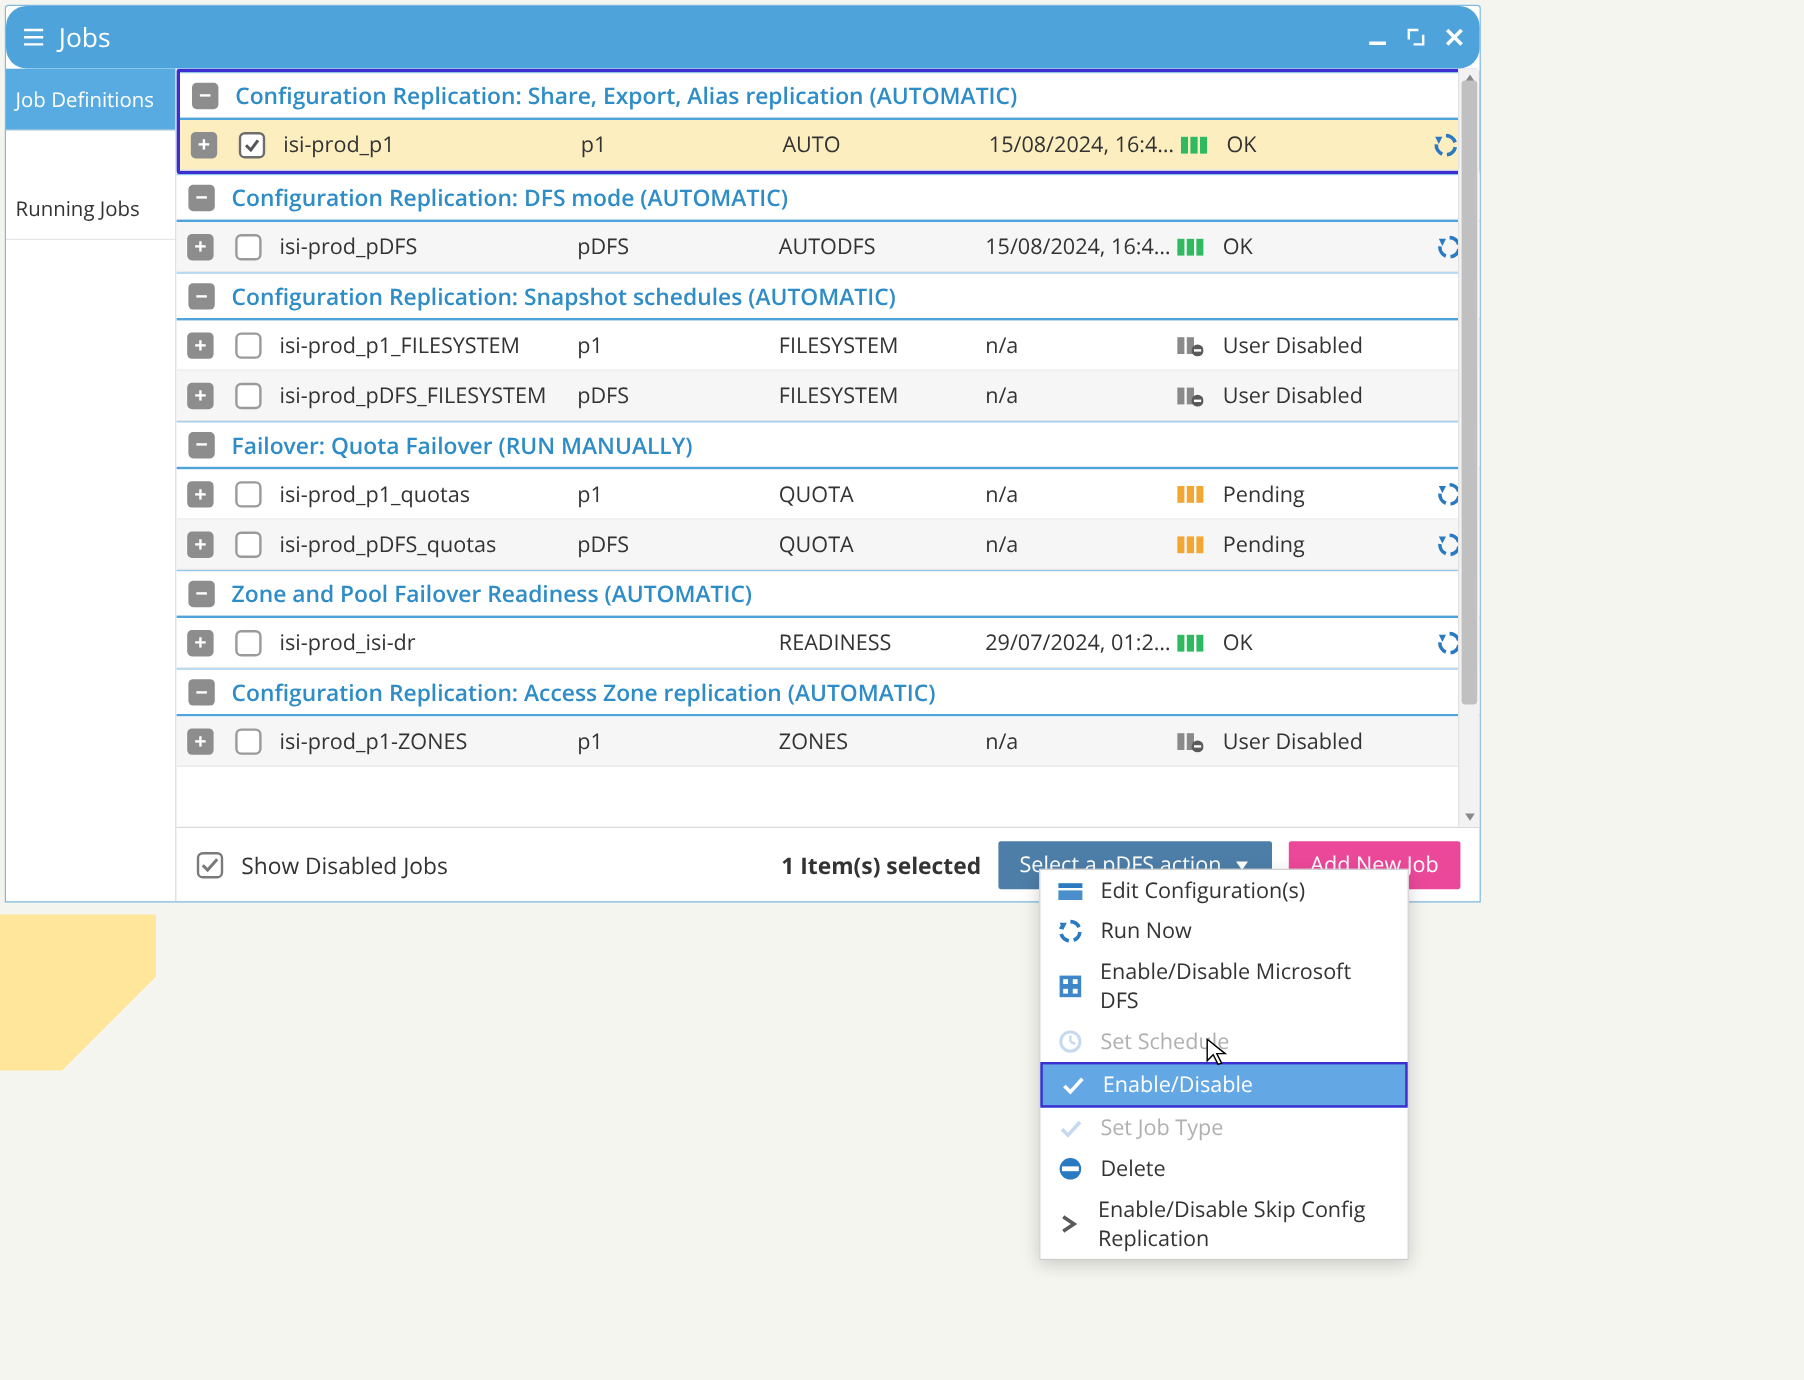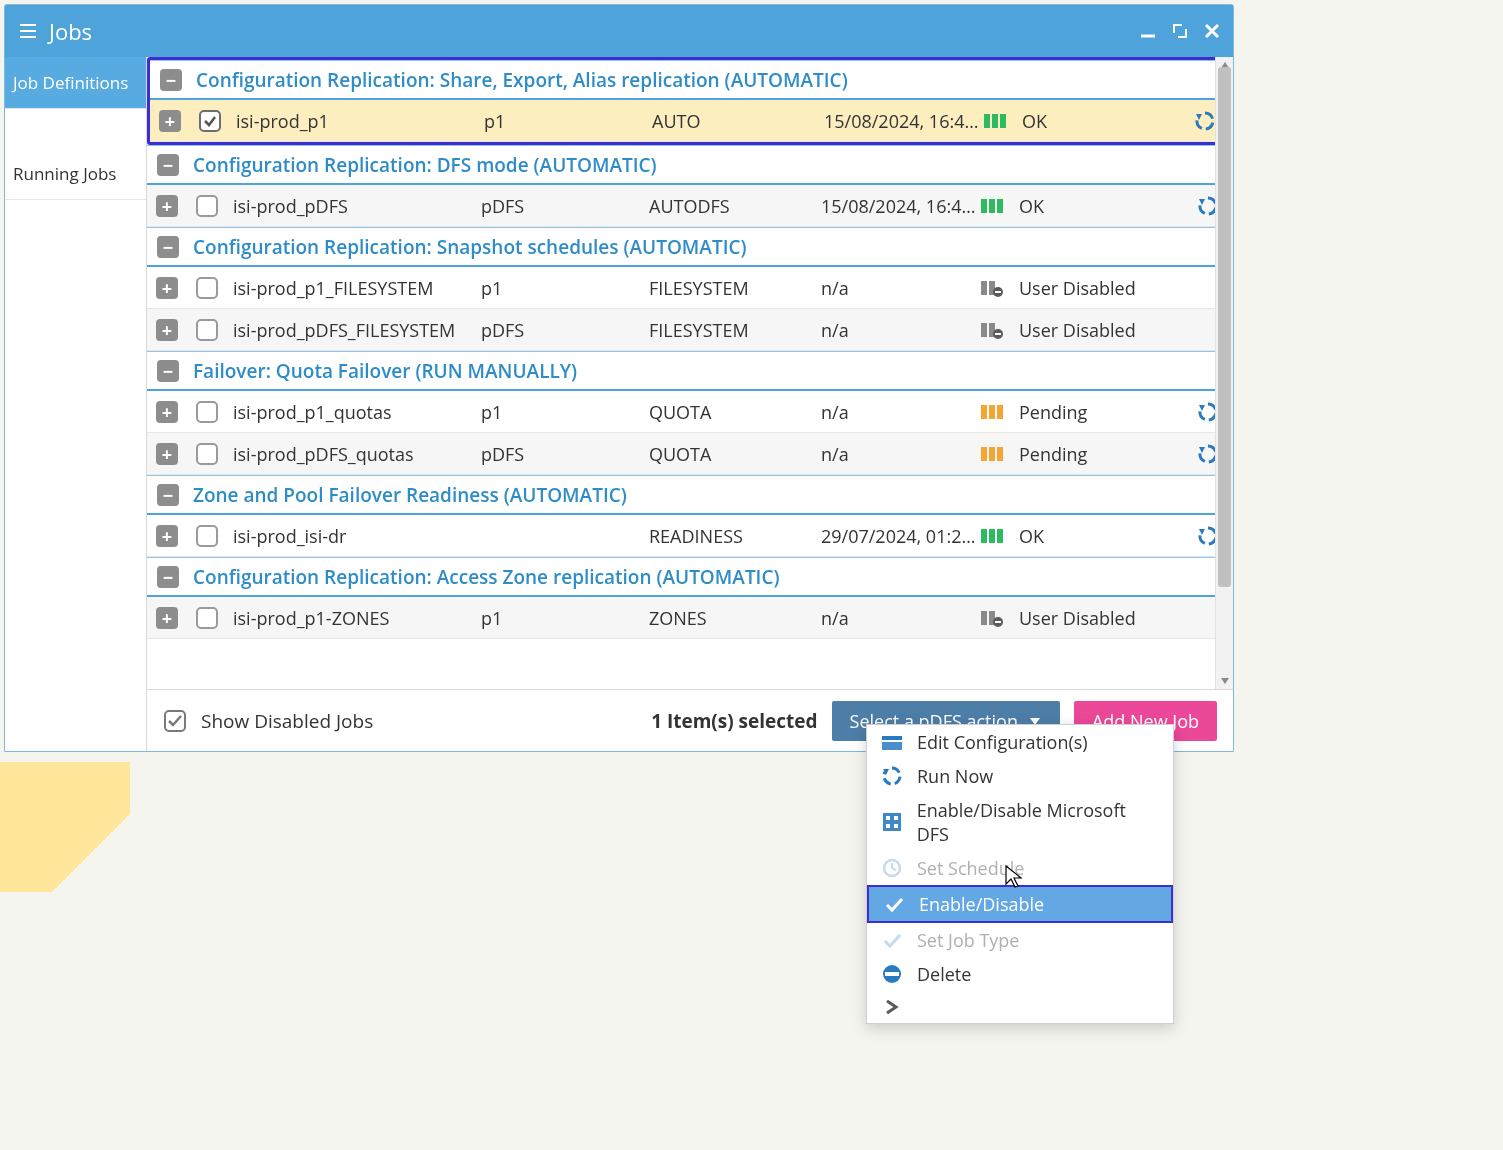--- a/index.html
+++ b/index.html
@@ -5,21 +5,21 @@
   * { box-sizing: border-box; margin: 0; padding: 0; font-family: "Segoe UI", "Open Sans", Arial, sans-serif; }
   body { background: #f5f5f0; width: 1503px; height: 1150px; position: relative; }
 
   .window {
     position: absolute; left: 4px; top: 4px; width: 1230px; height: 748px;
     background: #fff; border: 1px solid #7fb8e0; border-radius: 3px 3px 0 0;
     display: flex; flex-direction: column; overflow: visible;
   }
   .titlebar {
     background: #4da3da; color: #fff; height: 52px; display: flex; align-items: center;
-    padding: 0 12px; font-size: 22px;
+    padding: 0 12px; font-size: 22px; border-radius: 17px;
   }
   .titlebar .title-icon { margin-right: 10px; }
   .titlebar .title-icon svg { display: block; }
   .titlebar .spacer { flex: 1; }
   .titlebar .win-ctrl { margin-left: 14px; cursor: pointer; }
   .titlebar .win-ctrl svg { display: block; }
 
   .body-area { flex: 1; display: flex; overflow: hidden; }
 
   .sidebar { width: 142px; border-right: 1px solid #d9d9d9; display: flex; flex-direction: column; gap: 39px; }
@@ -552,20 +552,21 @@
         </svg>
       </span>
       <span>Delete</span>
     </div>
     <div class="menu-item">
       <span class="mi-icon">
         <svg width="20" height="20">
           <path d="M5 4 L14 10 L5 16" stroke="#5a5a5a" stroke-width="3" fill="none"></path>
         </svg>
       </span>
+      <span>Enable/Disable Skip Config Replication</span>
     </div>
   </div>
 
 <span class="cursor-img">
   <svg width="20" height="26" viewBox="0 0 20 26">
       <path d="M2 2 L2 20 L7 15 L11 23 L14 22 L10 14 L17 14 Z" fill="#fff" stroke="#000" stroke-width="1.2"></path>
     </svg>
 </span>
 
 </body></html>

